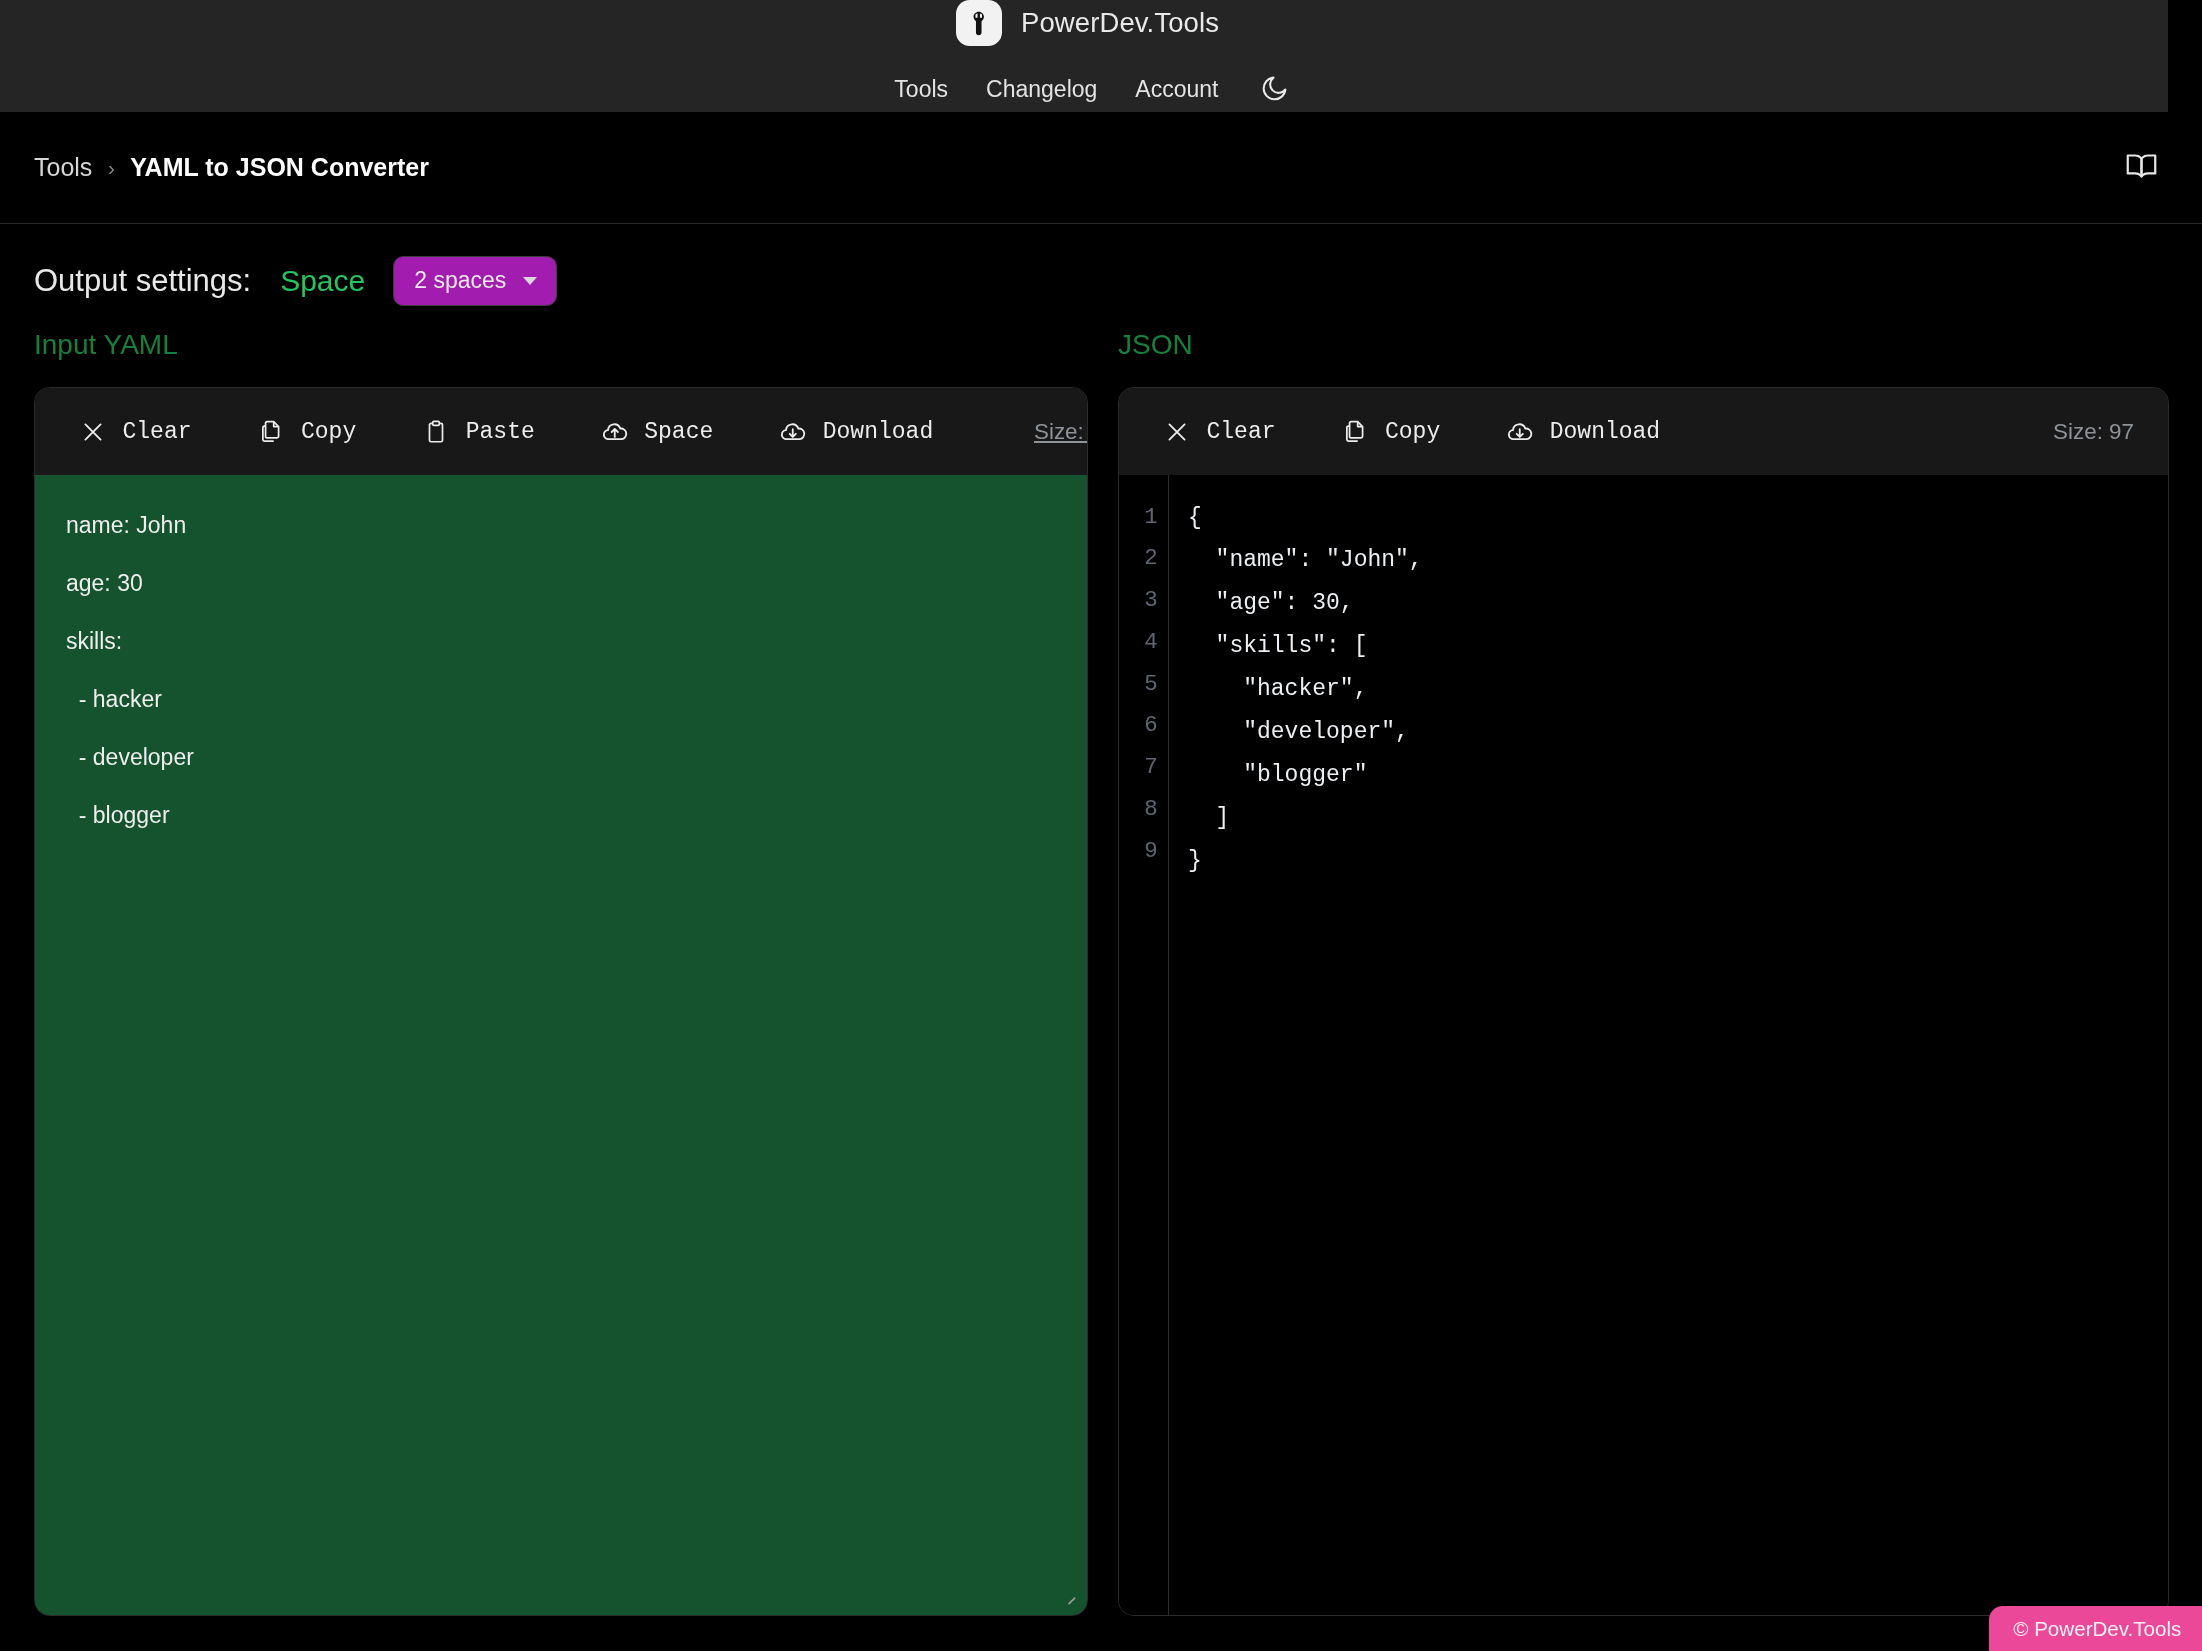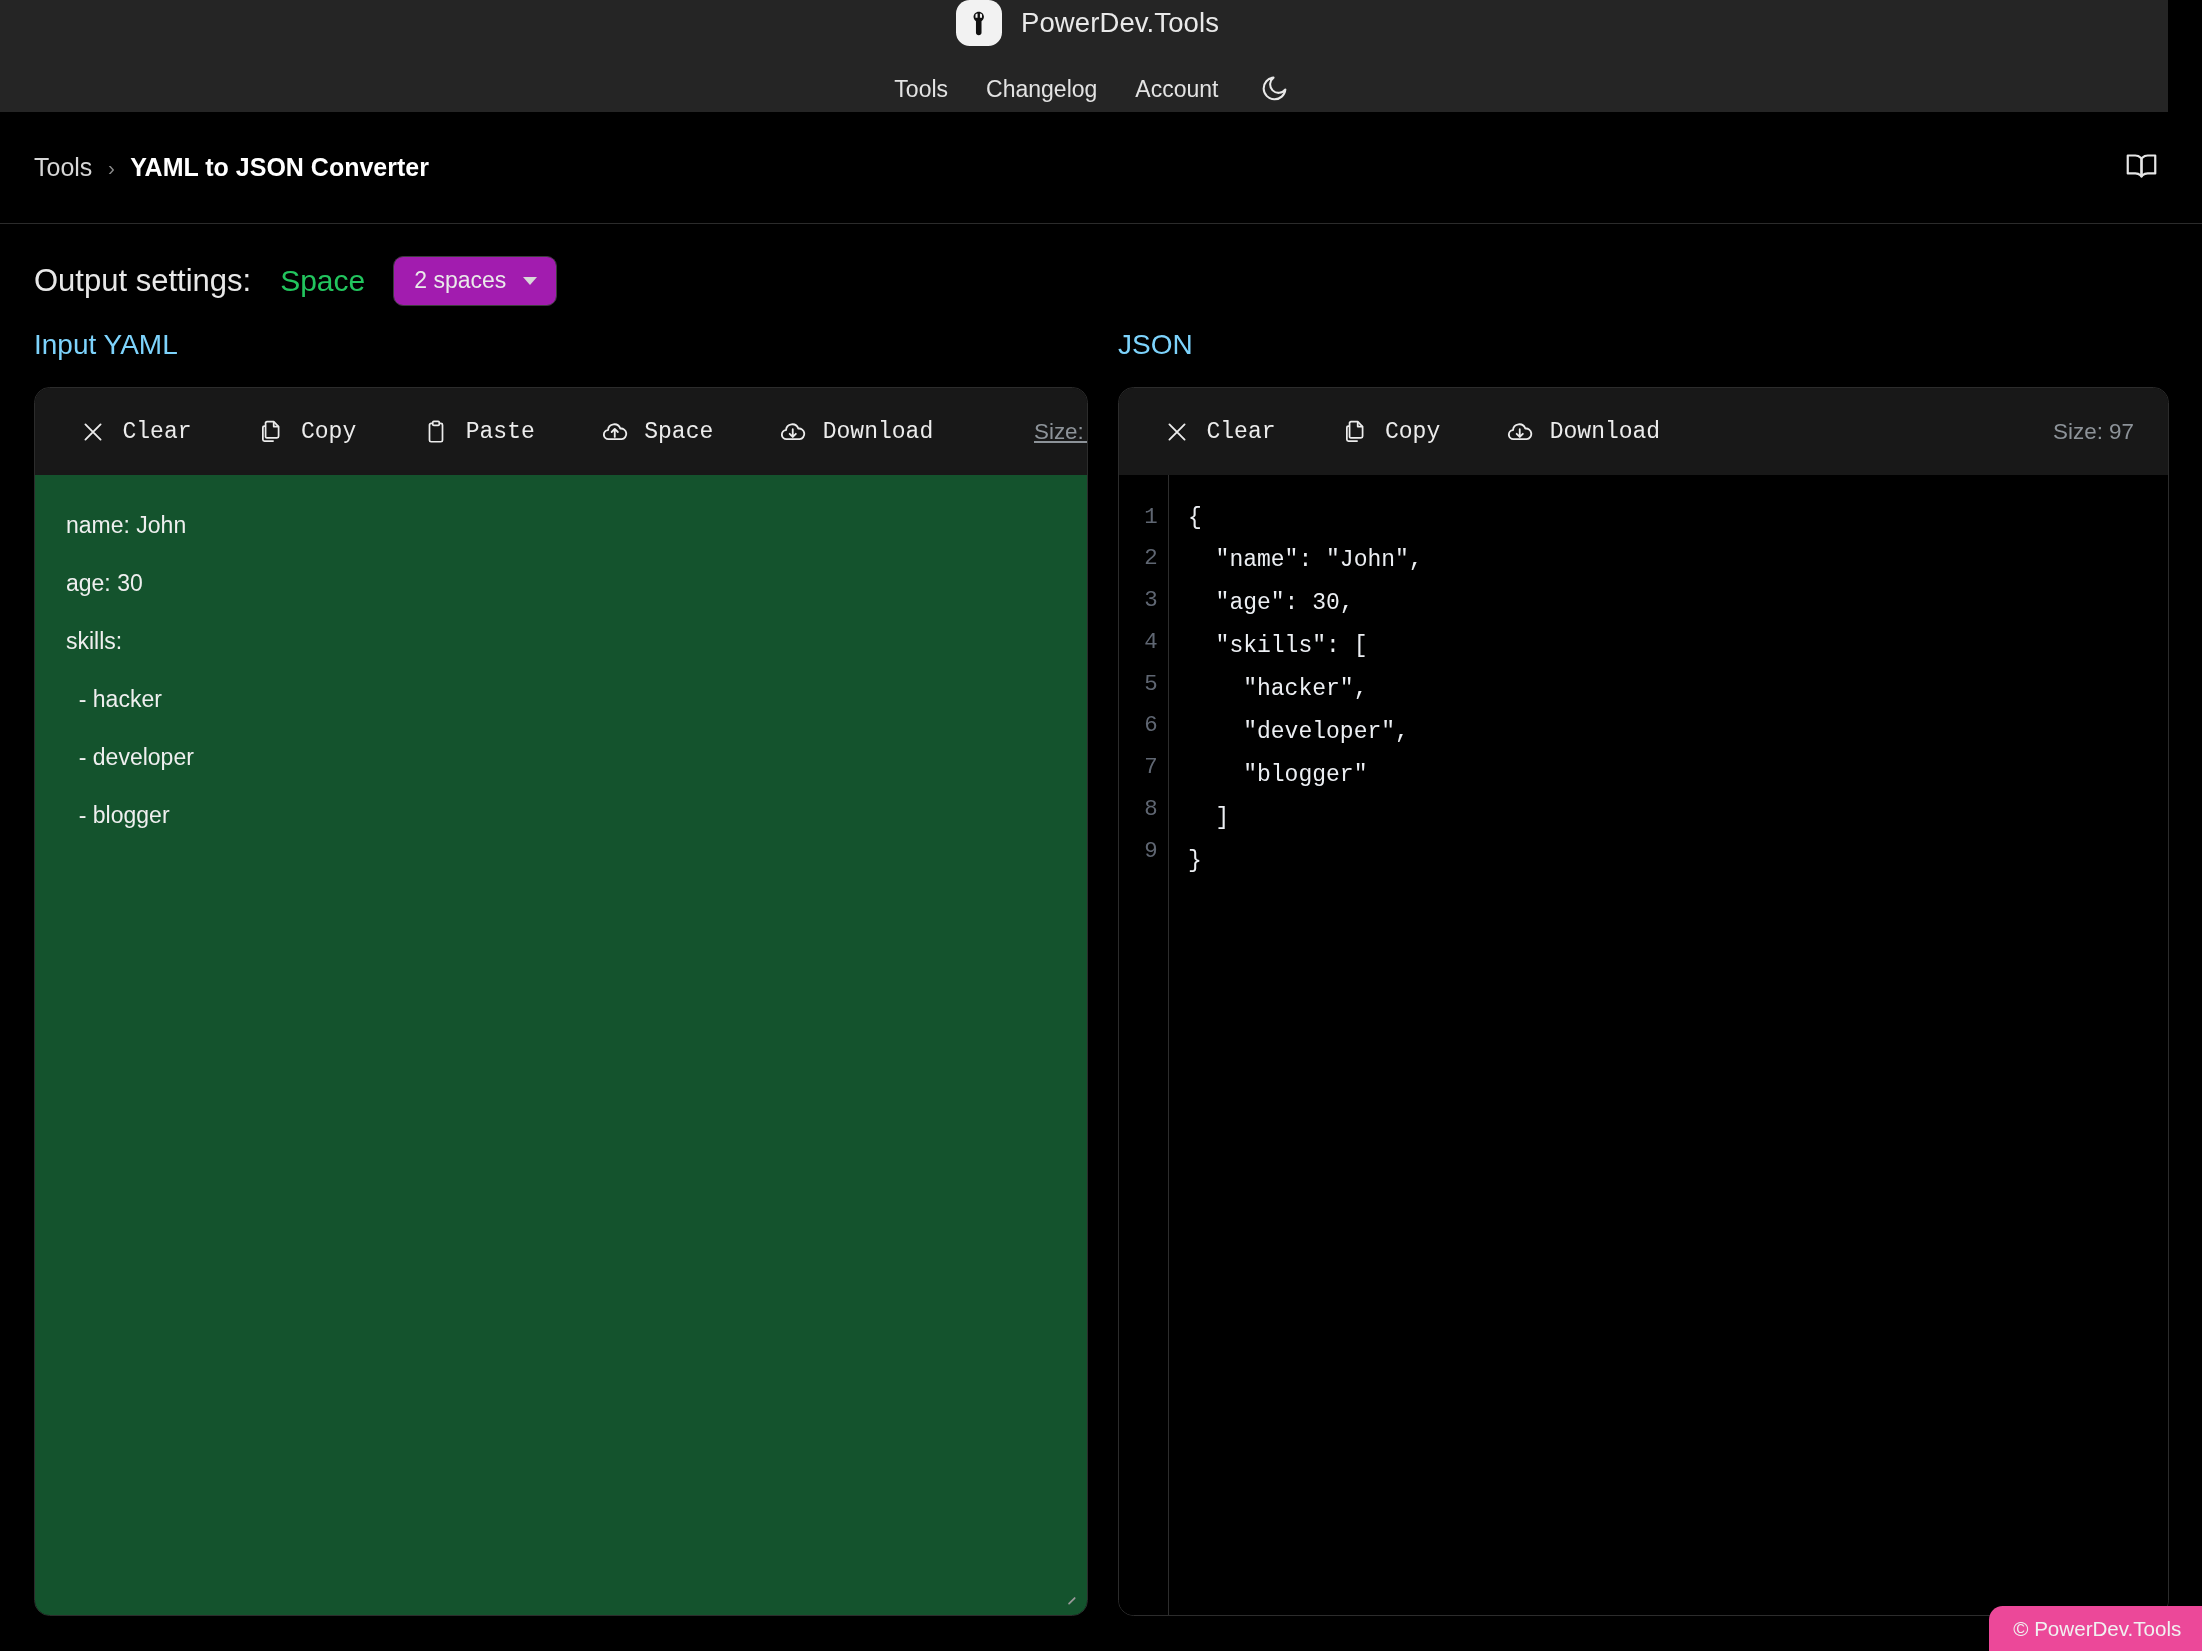--- a/index.html
+++ b/index.html
@@ -91,21 +91,21 @@
     width: 0; height: 0;
     border-left: 7.7px solid transparent;
     border-right: 7.7px solid transparent;
     border-top: 8.6px solid #d8d8d8;
     display: inline-block;
   }
 
   
   .panel-title {
     position: absolute;
-    font-size: 28px; color: #7dd3fc;
+    font-size: 28px; color: #15803d;
   }
   #yaml-title { top: 329px; left: 34px; }
   #json-title { top: 329px; left: 1118px; }
 
   
   .panel {
     position: absolute;
     top: 387px;
     background: #000000;
     border: 0.9px solid #2c2c2c;

